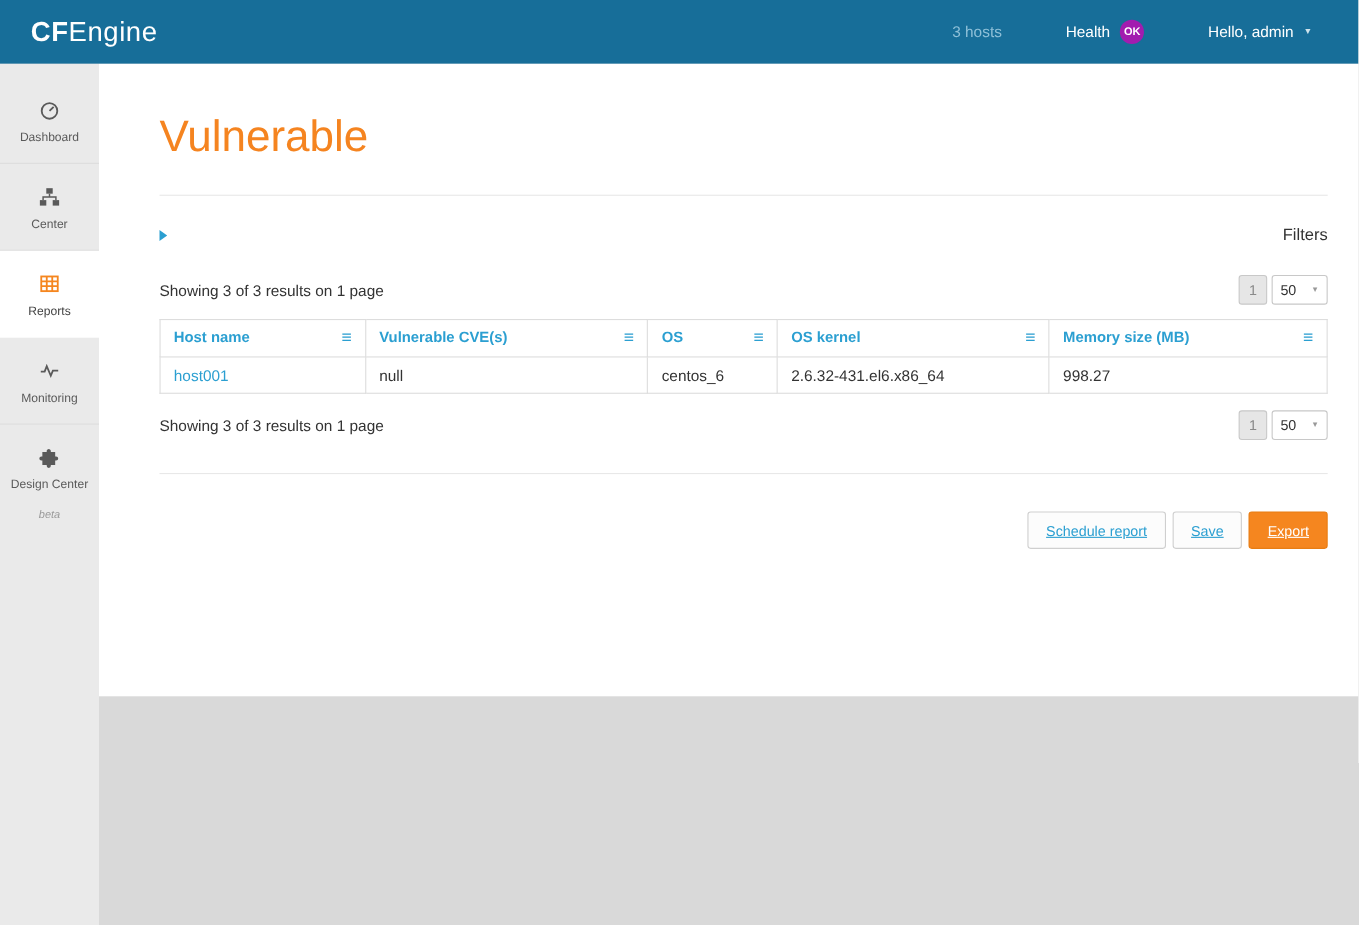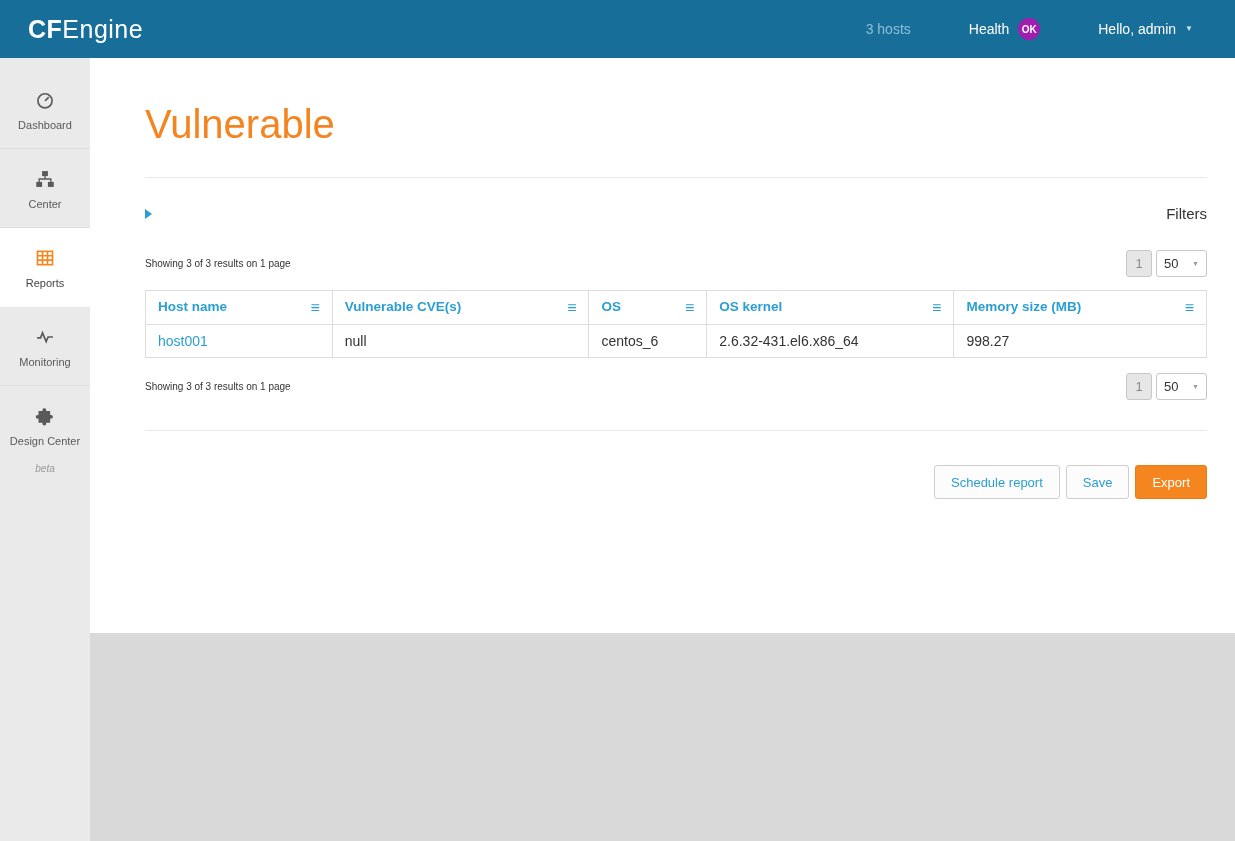--- a/index.html
+++ b/index.html
@@ -78,21 +78,21 @@
     border-left: 7px solid #2b9fd1;
     border-top: 5px solid transparent;
     border-bottom: 5px solid transparent;
     margin-right: 10px;
   }
   .filters-label { font-size: 15px; color: #333; }
 
   .results-row { display: flex; justify-content: space-between; align-items: center; }
   .results-row.first { margin-top: 28px; }
   .results-row.second { margin-top: 15px; }
-  .results-text { font-size: 10px; color: #333; }
+  .results-text { font-size: 14px; color: #333; }
   .pager { display: flex; gap: 4px; align-items: center; }
   .page-btn {
     width: 26px; height: 27px;
     background: #e6e6e6;
     border: 1px solid #c8c8c8;
     border-radius: 3px;
     color: #8a8a8a;
     font-size: 13px;
     display: flex; align-items: center; justify-content: center;
     cursor: pointer;
@@ -128,20 +128,21 @@
     padding: 0 16px;
     border-radius: 3px;
     font-size: 13px;
     display: inline-flex;
     align-items: center;
     border: 1px solid #cfcfcf;
     background: #fcfcfc;
     color: #2b9fd1;
     cursor: pointer;
     font-family: inherit;
+    text-decoration: underline;
   }
   .btn-primary { background: #f5861f; border-color: #e87d13; color: #fff; }
 </style>
 </head>
 <body>
 
 <div class="topbar">
   <div class="brand">
     <span class="brand-cf">CF</span><span class="brand-engine">Engine</span>
   </div>

